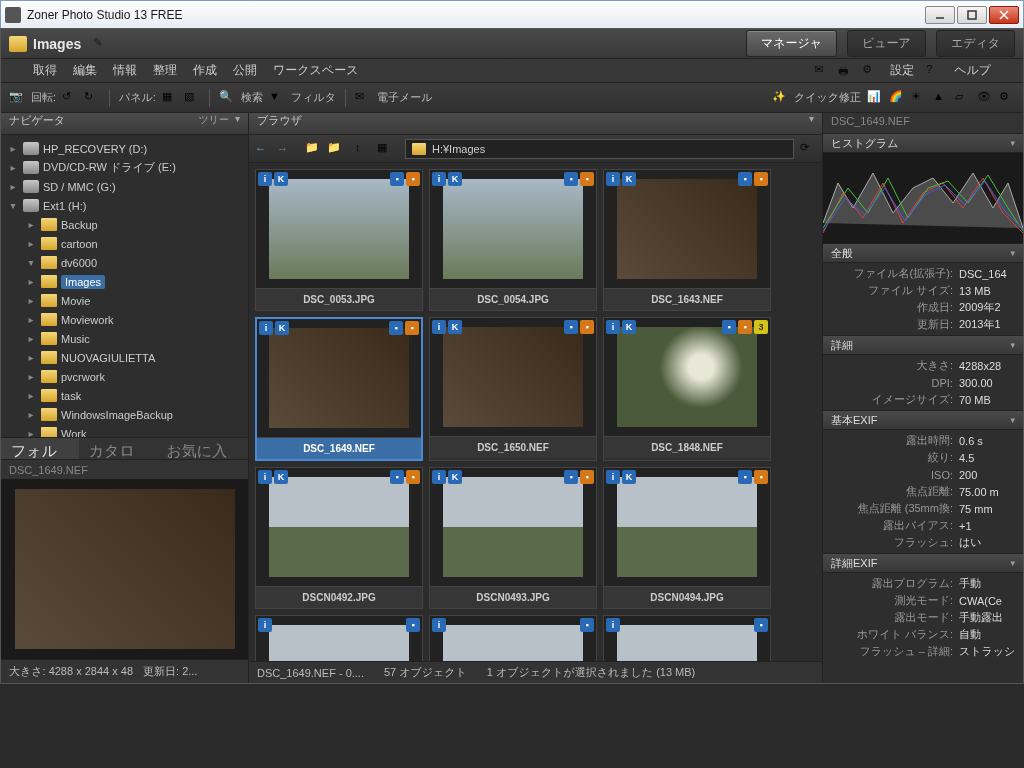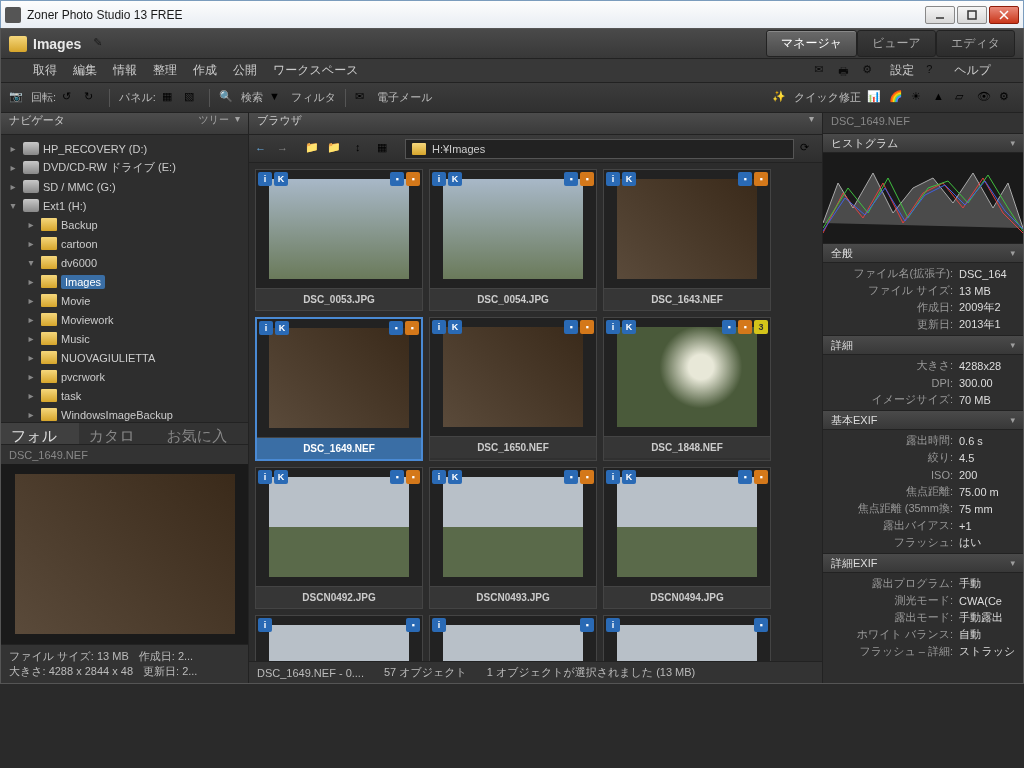--- a/index.html
+++ b/index.html
@@ -15,21 +15,21 @@
 .winbtn svg { width:10px;height:10px; stroke:#333; stroke-width:1.5; fill:none;}
 .winbtn.close svg{stroke:#fff;}
 
 .shell { background: #373737; border: 1px solid #555; height: 656px; display: flex; flex-direction: column; }
 
 
 .locbar { height: 30px; display: flex; align-items: center; padding: 4px 8px; background: linear-gradient(#4a4a4a,#383838); border-bottom: 1px solid #222; }
 .locbar .folder-ic { width: 18px; height: 16px; background: linear-gradient(#f5d77c,#d6a52b); border-radius: 2px; margin-right: 6px; }
 .locbar .locname { color: #e8e8e8; font-size: 14px; font-weight: bold; }
 .locbar .editic { width:16px;height:16px;margin-left:12px;opacity:.6;}
-.modetabs { margin-left:auto; display:flex; gap:0;}
+.modetabs { margin-left:auto; display:flex; gap:10px;}
 .modetab { padding: 4px 14px; color:#aaa; background: linear-gradient(#3a3a3a,#2c2c2c); border:1px solid #222; border-radius:3px; font-size:12px;}
 .modetab.active { background: linear-gradient(#6a6a6a,#4a4a4a); color:#fff; box-shadow:inset 0 1px #888;}
 
 
 .menubar { height: 24px; display:flex; align-items:center; padding: 0 24px; background:#383838; border-bottom:1px solid #222;}
 .menubar .mitem { color:#ccc; padding: 3px 8px; font-size:12px;}
 .menubar .spacer{flex:1;}
 .menubar .ric { width:16px;height:16px;margin:0 4px;opacity:.8;}
 
 
@@ -286,24 +286,20 @@
         <div class="ftab active">フォルダ</div>
         <div class="ftab">カタログ</div>
         <div class="ftab">お気に入り</div>
       </div>
       <div class="pvheader">DSC_1649.NEF</div>
       <div class="pvimg">
           <div class="genimg" style="width:220px;height:160px"></div>
         </div>
       <div class="pvmeta">
         <div class="row">
-            <span>ファイル サイズ: 13 MB</span>
-            <span>作成日: 2...</span>
-          </div>
-        <div class="row">
             <span>大きさ: 4288 x 2844 x 48</span>
             <span>更新日: 2...</span>
           </div>
       </div>
     </div>
 
     <div class="col browser">
       <div class="pheader">
         <span>ブラウザ</span>
         <span class="rbtn">▾</span>

